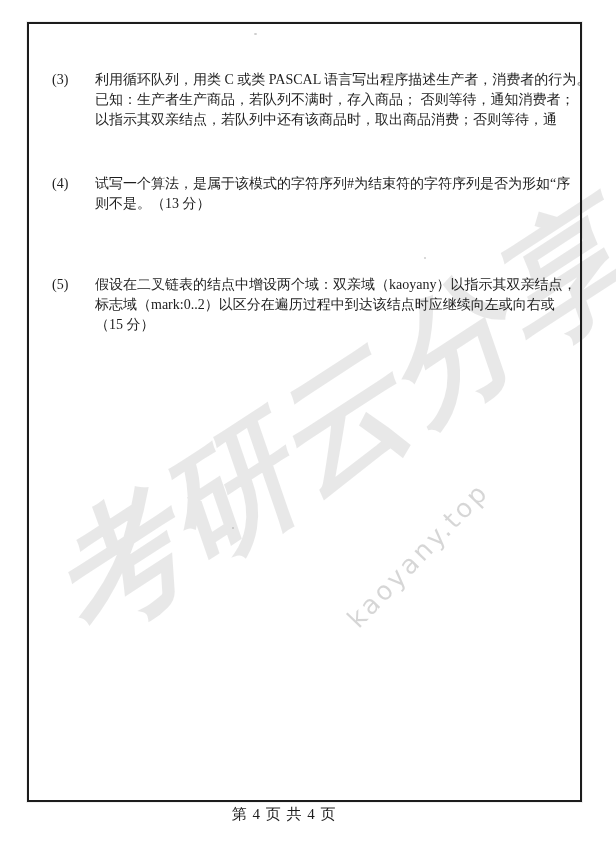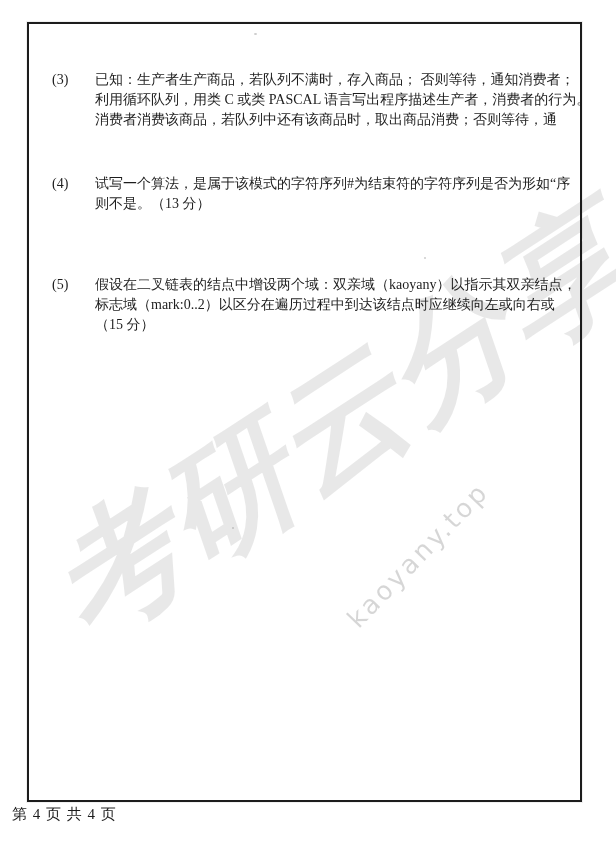--- a/index.html
+++ b/index.html
@@ -48,22 +48,22 @@
     width:43px;flex:none;
     font-size:14px;line-height:20px;
   }
   .qbody{font-size:14px;line-height:20px;}
   .qline{white-space:nowrap;}
   .q3{top:70px;}
   .q4{top:174px;}
   .q5{top:275px;}
   
   .footer{
-    position:absolute;top:805px;left:12px;width:568px;
-    text-align:left;
+    position:absolute;top:805px;left:0;width:568px;
+    text-align:center;
     font-size:15px;line-height:18px;
     letter-spacing:1px;
     z-index:2;
   }
   
   .speck{position:absolute;background:#8f8f8f;border-radius:50%;opacity:.45;z-index:1;}
   .speck1{left:254px;top:33px;width:3px;height:2px;}
   .speck2{left:232px;top:527px;width:2px;height:2px;}
   .speck3{left:424px;top:257px;width:2px;height:2px;}
 </style>
@@ -73,23 +73,23 @@
 <div class="page">
 
   <div class="wm wm-cn">考研云分享</div>
   <div class="wm wm-url">kaoyany.top</div>
 
   <div class="frame"></div>
 
   <div class="q q3">
     <div class="qnum">(3)</div>
     <div class="qbody">
+      <div class="qline">利用循环队列，用类 C 或类 PASCAL 语言写出程序描述生产者，消费者的行为。</div>
       <div class="qline">已知：生产者生产商品，若队列不满时，存入商品； 否则等待，通知消费者；</div>
-      <div class="qline">利用循环队列，用类 C 或类 PASCAL 语言写出程序描述生产者，消费者的行为。</div>
-      <div class="qline">消费者消费该商品，若队列中还有该商品时，取出商品消费；否则等待，通</div>
+      <div class="qline">以指示其双亲结点，若队列中还有该商品时，取出商品消费；否则等待，通</div>
     </div>
   </div>
 
   <div class="q q4">
     <div class="qnum">(4)</div>
     <div class="qbody">
       <div class="qline">试写一个算法，是属于该模式的字符序列#为结束符的字符序列是否为形如“序</div>
       <div class="qline">则不是。（13 分）</div>
     </div>
   </div>

